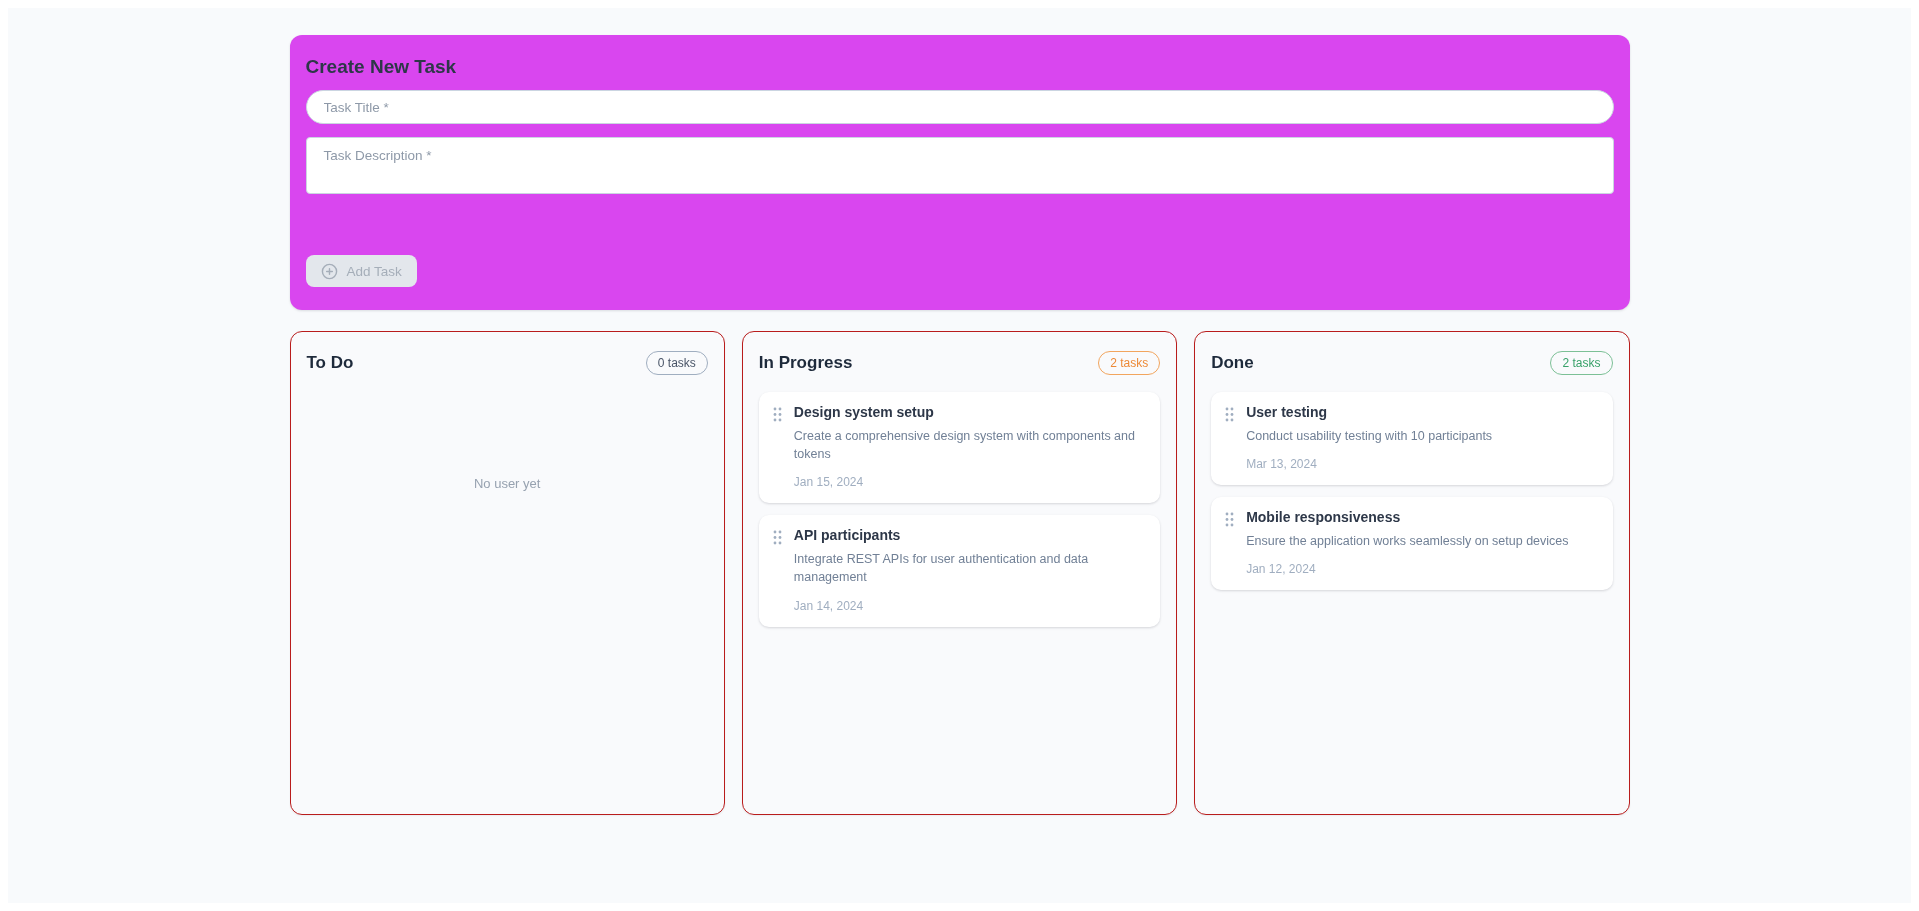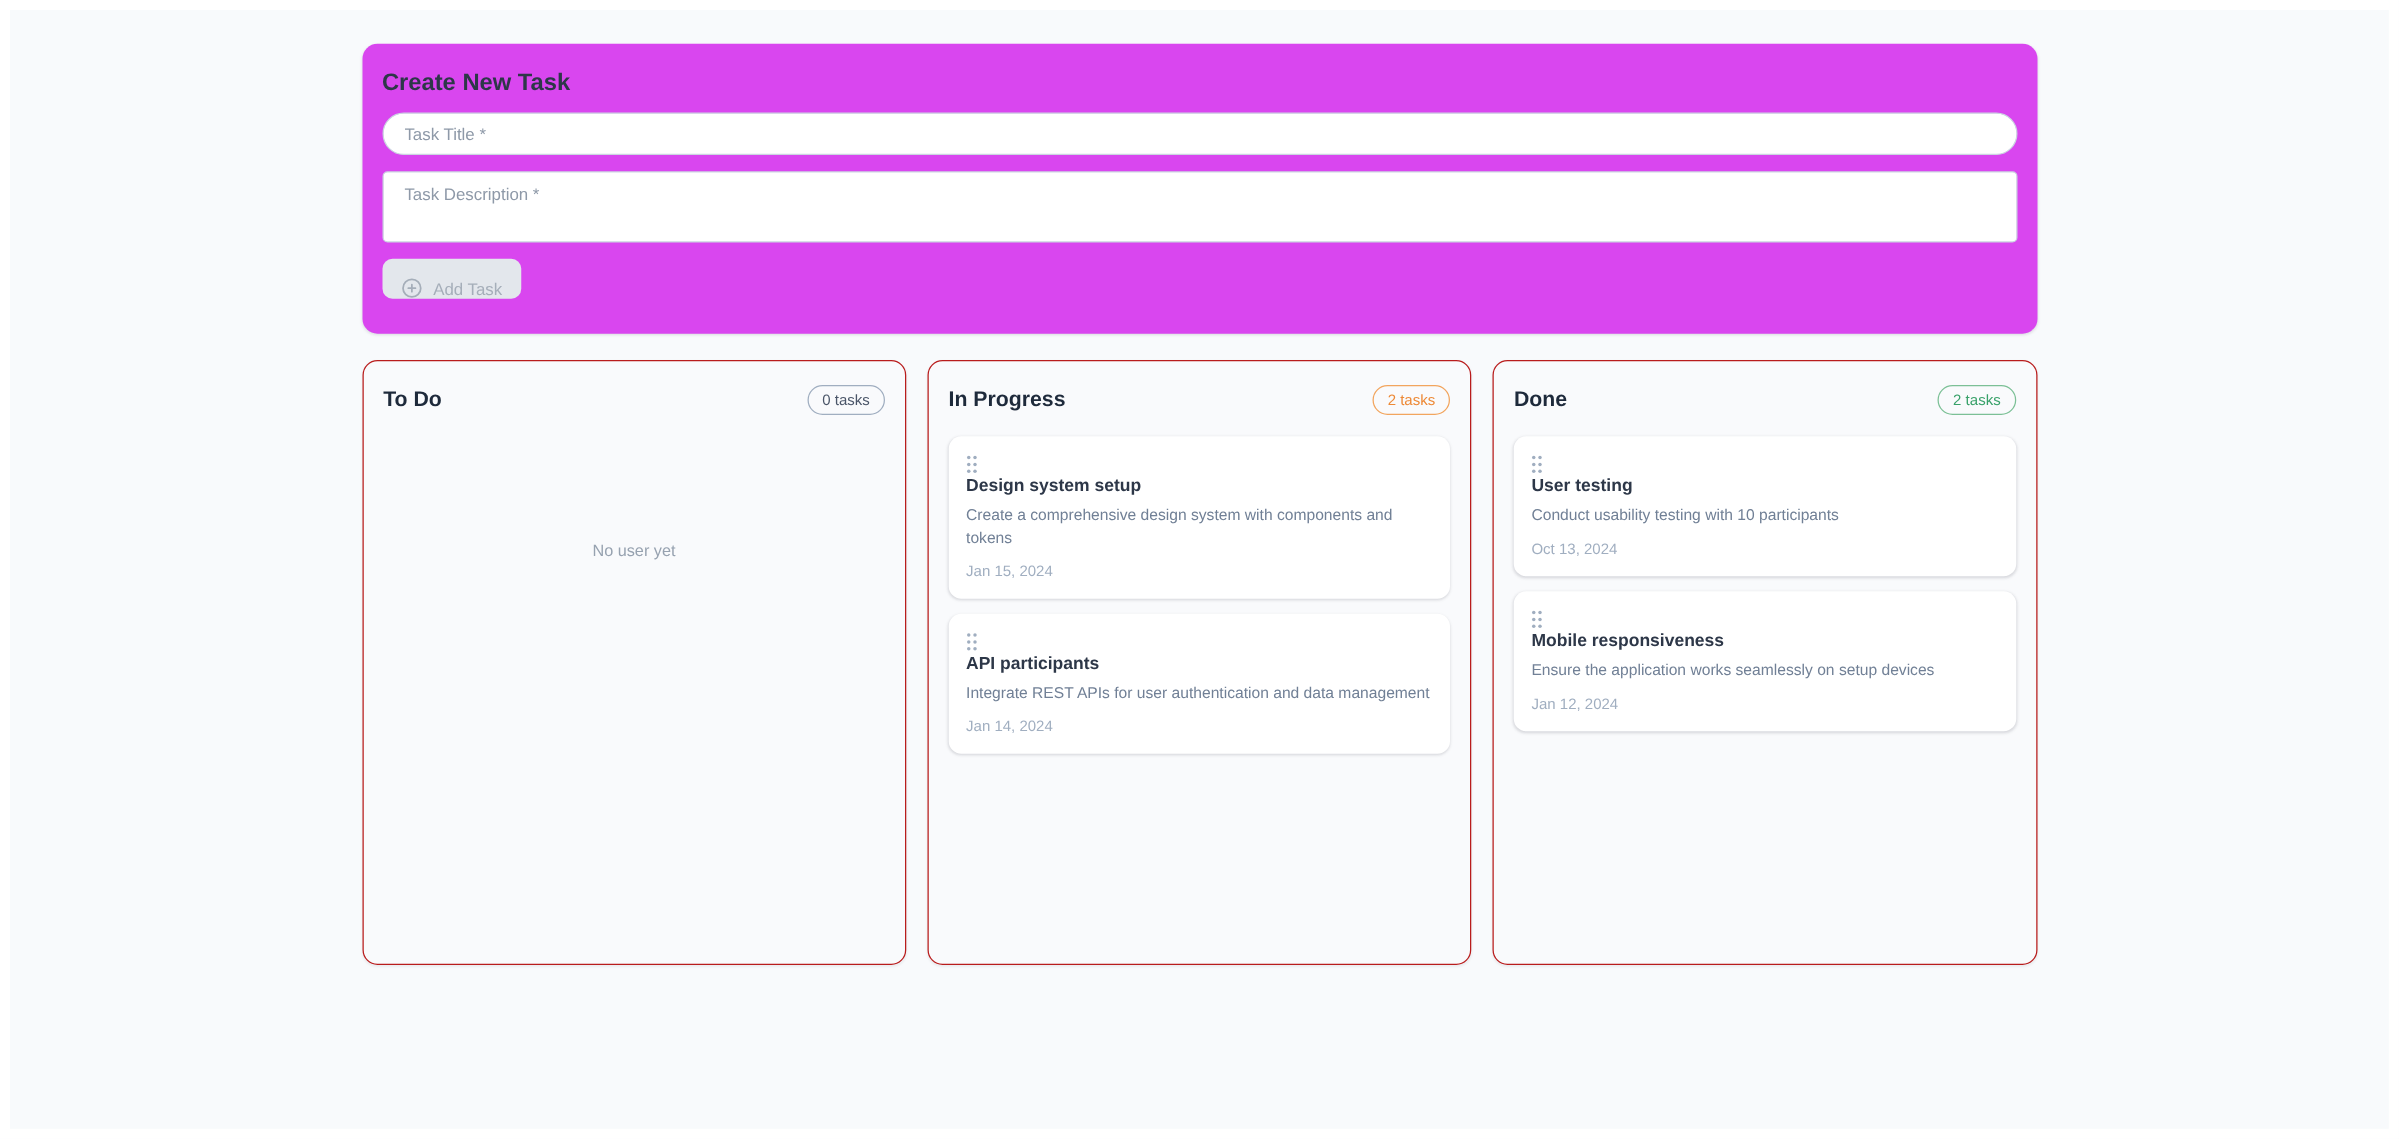--- a/index.html
+++ b/index.html
@@ -68,31 +68,32 @@
   }
   .text-area {
     height: 57px;
     border-radius: 4px;
     padding: 10px 17px;
     resize: none;
   }
   ::placeholder { color: #8E99A8; opacity: 1; }
   .add-btn {
     display: inline-flex;
-    align-items: flex-end;
+    align-items: center;
     gap: 9px;
     height: 32px;
     padding: 0 15px;
     border: none;
     border-radius: 8px;
     background: #E3E7EC;
     color: #A5AEB9;
     font-size: 13.5px;
     font-family: inherit;
     cursor: not-allowed;
+    margin-top: 48px;
   }
   
   .board {
     display: grid;
     grid-template-columns: repeat(3, 1fr);
     gap: 17px;
     margin-top: 21px;
     padding-bottom: 48px;
   }
   .column {
@@ -120,28 +121,27 @@
     font-size: 12px;
     line-height: 1;
     padding: 5px 11px;
     border-radius: 999px;
     border: 1px solid;
     background: transparent;
     white-space: nowrap;
   }
   .card {
     display: flex;
-    gap: 1px;
+    gap: 12px;
     background: #ffffff;
     border-radius: 10px;
     padding: 12px 14px 13px;
     box-shadow: 0 1px 3px rgba(15,23,42,0.10), 0 1px 2px rgba(15,23,42,0.06);
     margin-bottom: 12px;
     cursor: grab;
-    flex-direction: column;
   }
   .grip {
     flex: none;
     margin-top: 3px;
     line-height: 0;
   }
   .card-content { flex: 1; min-width: 0; }
   .card-title {
     font-size: 14px;
     font-weight: 700;
@@ -254,21 +254,21 @@
                 <circle cx="7" cy="2" r="1.4"></circle>
         <circle cx="2" cy="7.5" r="1.4"></circle>
                 <circle cx="7" cy="7.5" r="1.4"></circle>
         <circle cx="2" cy="13" r="1.4"></circle>
                 <circle cx="7" cy="13" r="1.4"></circle>
       </svg>
     </span>
     <div class="card-content">
       <h4 class="card-title">User testing</h4>
       <p class="card-desc">Conduct usability testing with 10 participants</p>
-      <span class="card-date">Oct 13, 2024</span>
+      <span class="card-date">Mar 13, 2024</span>
     </div>
   </article>
 
   <article class="card">
     <span class="grip">
       <svg width="9" height="15" viewBox="0 0 9 15" fill="#A0AEC0">
         <circle cx="2" cy="2" r="1.4"></circle>
                 <circle cx="7" cy="2" r="1.4"></circle>
         <circle cx="2" cy="7.5" r="1.4"></circle>
                 <circle cx="7" cy="7.5" r="1.4"></circle>

